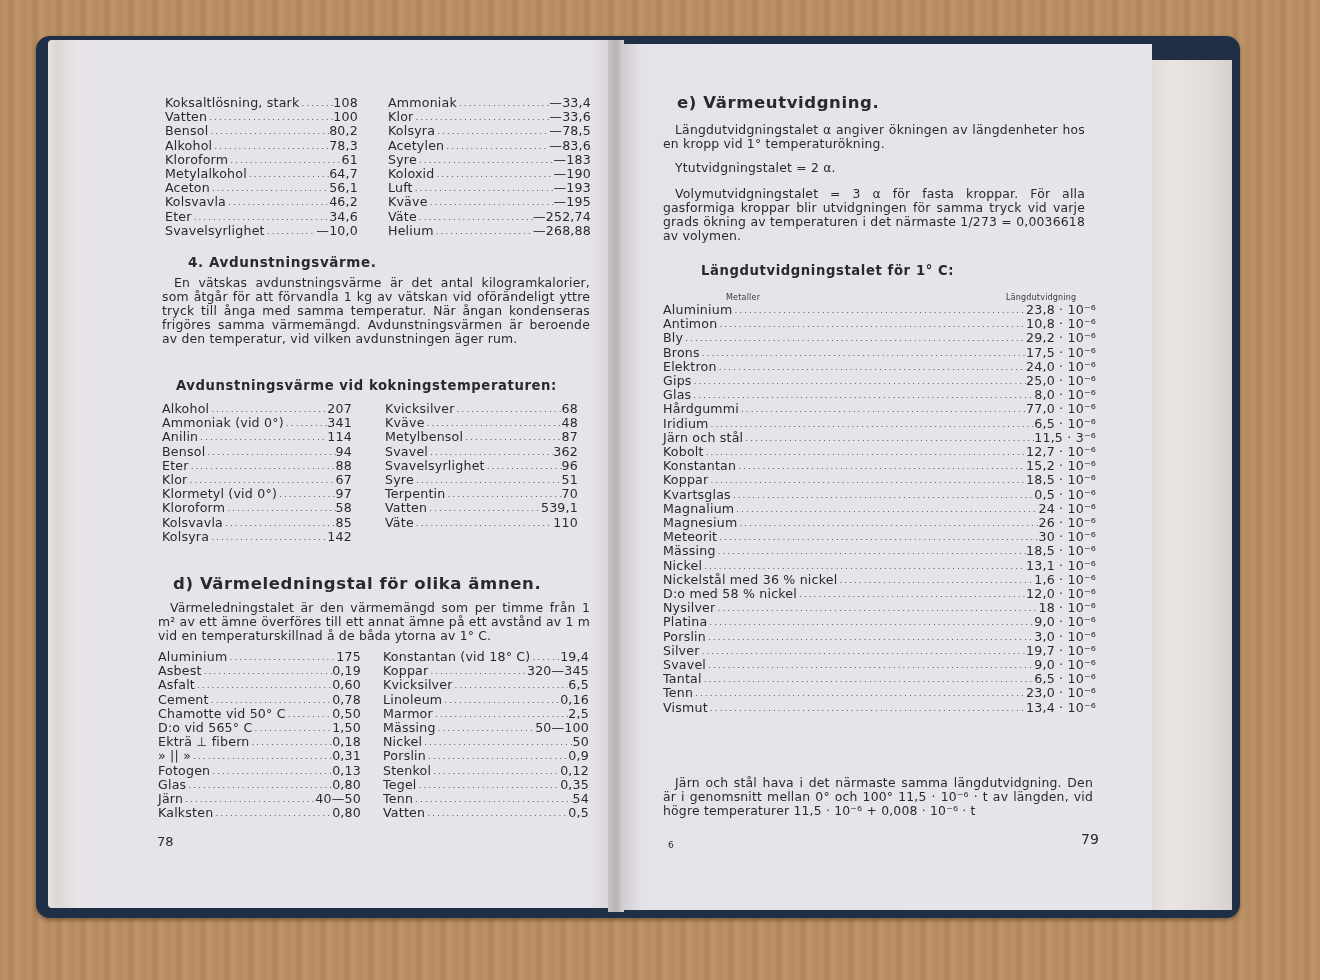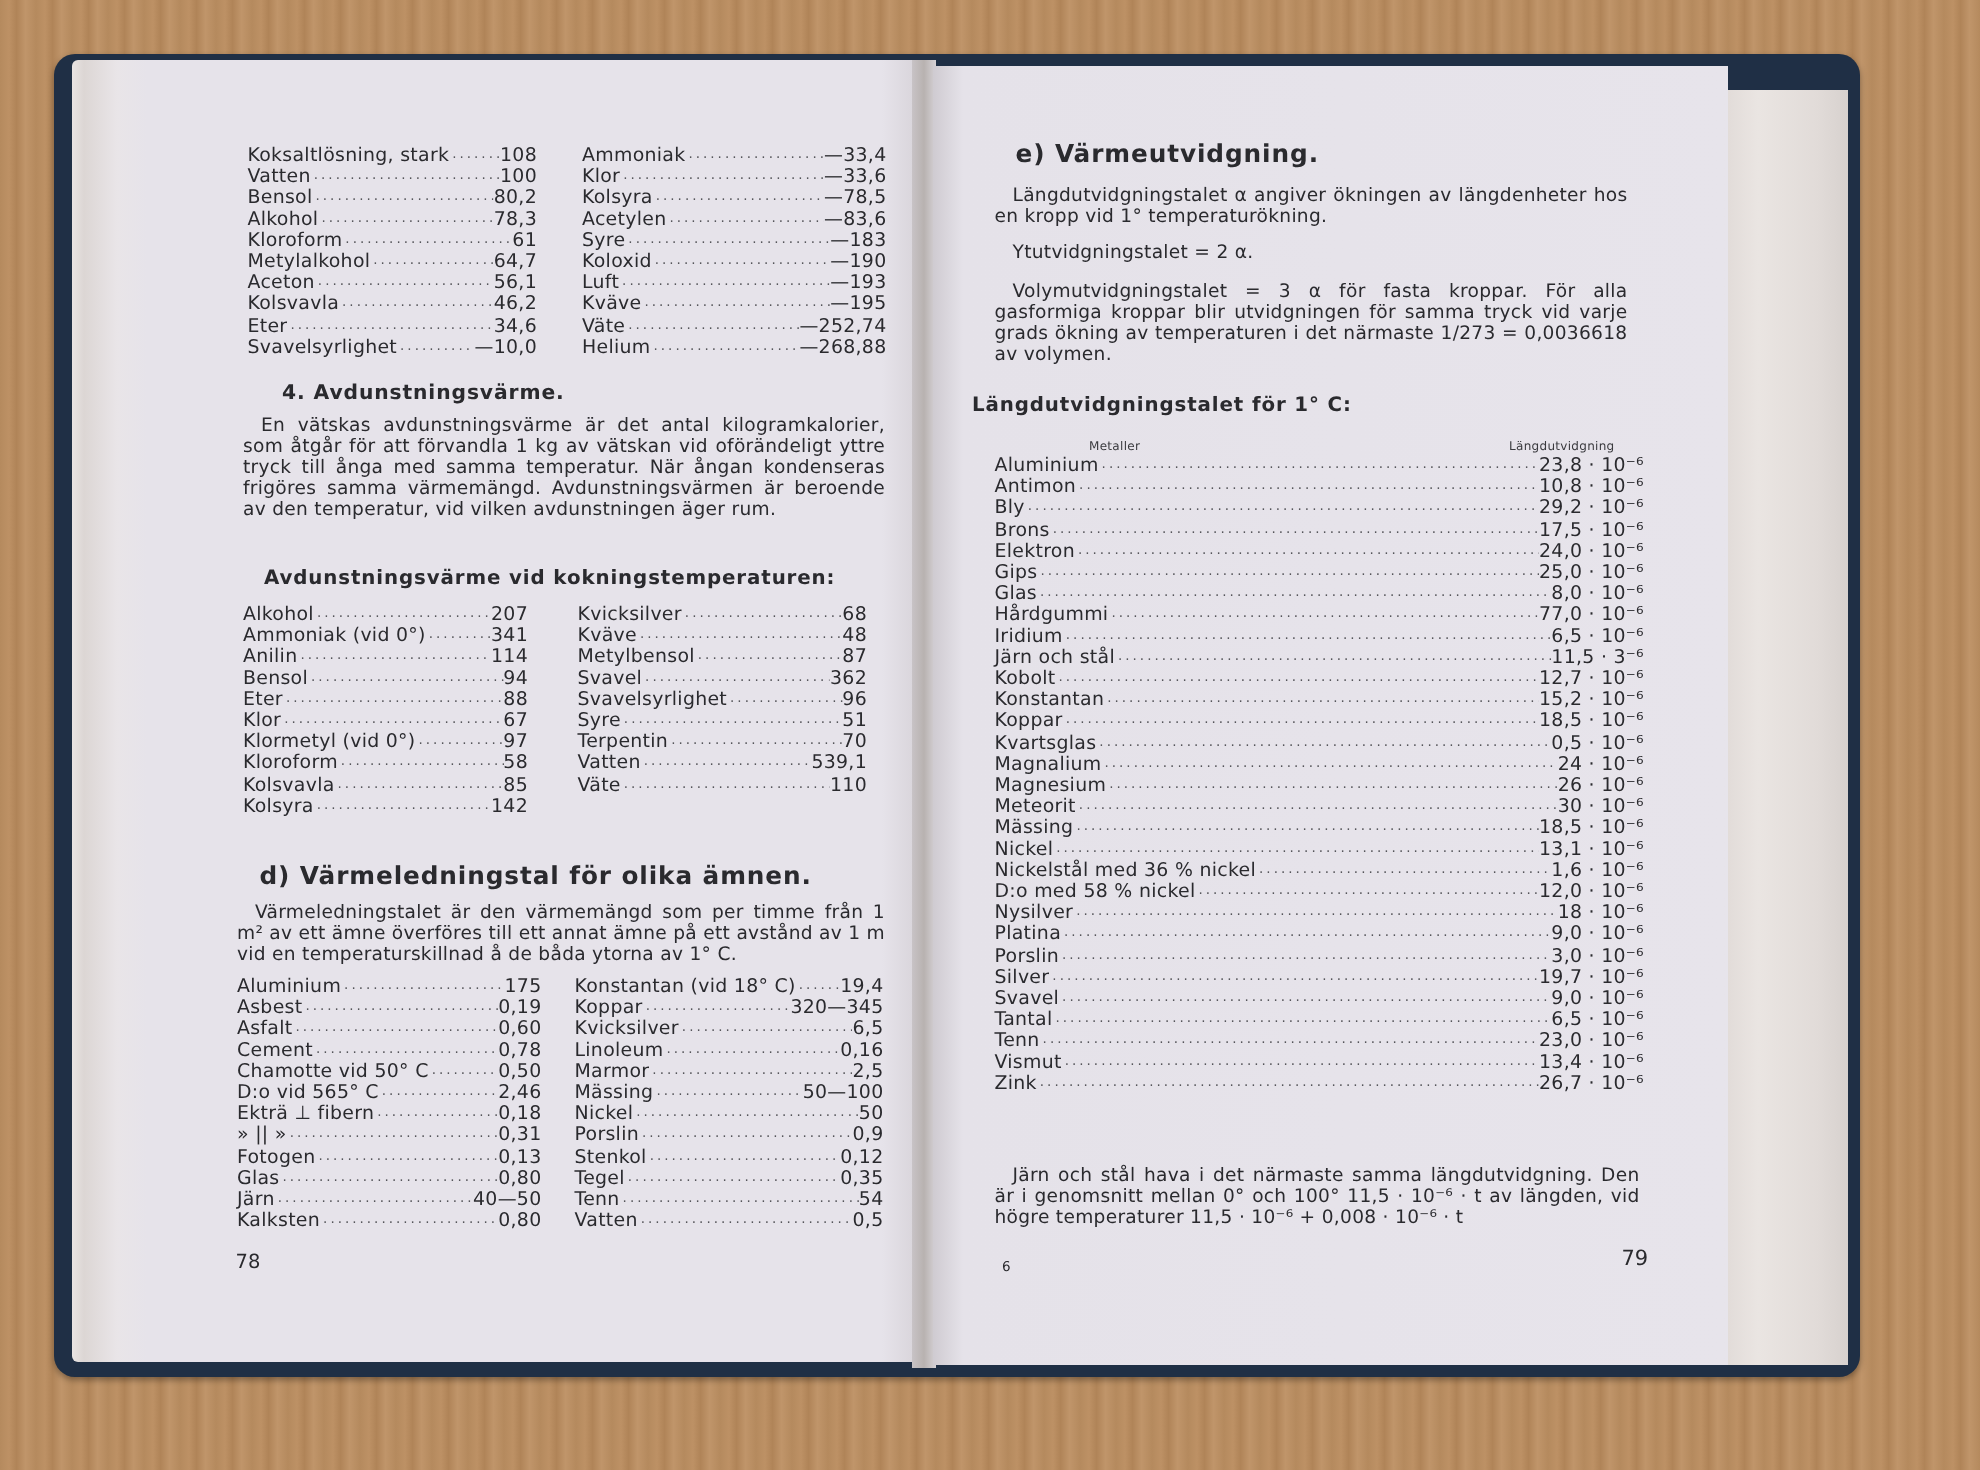--- a/index.html
+++ b/index.html
@@ -280,21 +280,21 @@
       <span class="val">0,78</span>
     </div>
     <div class="row">
       <span class="name">Chamotte vid 50° C</span>
       <span class="dots"></span>
       <span class="val">0,50</span>
     </div>
     <div class="row">
       <span class="name">D:o vid 565° C</span>
       <span class="dots"></span>
-      <span class="val">2,46</span>
+      <span class="val">1,50</span>
     </div>
     <div class="row">
       <span class="name">Ekträ ⊥ fibern</span>
       <span class="dots"></span>
       <span class="val">0,18</span>
     </div>
     <div class="row">
       <span class="name">   »   ||   »</span>
       <span class="dots"></span>
       <span class="val">0,31</span>
@@ -383,21 +383,21 @@
     </div>
   </div>
 
 <div class="page-num" style="left:157px; top:834px;">78</div>
 
 <div class="content heading" style="left:677px; top:93px; font-size:16.5px; line-height:20px;">e) Värmeutvidgning.</div>
 <div class="content para" style="left:663px; top:123px; width:422px;">Längdutvidgningstalet α angiver ökningen av längdenheter hos en kropp vid 1° temperaturökning.</div>
 <div class="content para" style="left:663px; top:161px; width:422px;">Ytutvidgningstalet = 2 α.</div>
 <div class="content para" style="left:663px; top:187px; width:422px;">Volymutvidgningstalet = 3 α för fasta kroppar. För alla gasformiga kroppar blir utvidgningen för samma tryck vid varje grads ökning av temperaturen i det närmaste 1/273 = 0,0036618 av volymen.</div>
 
-<div class="content heading" style="left:648px; top:264px; font-size:13.2px;">Längdutvidgningstalet för 1° C:</div>
+<div class="content heading" style="left:701px; top:264px; font-size:13.2px;">Längdutvidgningstalet för 1° C:</div>
 <div class="content small-head" style="left:726px; top:291px;">Metaller</div>
 <div class="content small-head" style="left:1006px; top:291px;">Längdutvidgning</div>
 <div class="content" style="left:663px; top:303px; width:433px;" id="ext">
     <div class="row">
       <span class="name">Aluminium</span>
       <span class="dots"></span>
       <span class="val">23,8 · 10⁻⁶</span>
     </div>
     <div class="row">
       <span class="name">Antimon</span>
@@ -532,23 +532,18 @@
     <div class="row">
       <span class="name">Tenn</span>
       <span class="dots"></span>
       <span class="val">23,0 · 10⁻⁶</span>
     </div>
     <div class="row">
       <span class="name">Vismut</span>
       <span class="dots"></span>
       <span class="val">13,4 · 10⁻⁶</span>
     </div>
-    <div class="row">
-      <span class="name">Zink</span>
-      <span class="dots"></span>
-      <span class="val">26,7 · 10⁻⁶</span>
-    </div>
   </div>
 
 <div class="content para" style="left:663px; top:776px; width:430px;">Järn och stål hava i det närmaste samma längdutvidgning. Den är i genomsnitt mellan 0° och 100° 11,5 · 10⁻⁶ · t av längden, vid högre temperaturer 11,5 · 10⁻⁶ + 0,008 · 10⁻⁶ · t</div>
 
 <div class="page-num" style="left:668px; top:840px; font-size:9px;">6</div>
 <div class="page-num" style="left:1081px; top:831px; font-size:14px;">79</div>
 
 </body></html>

